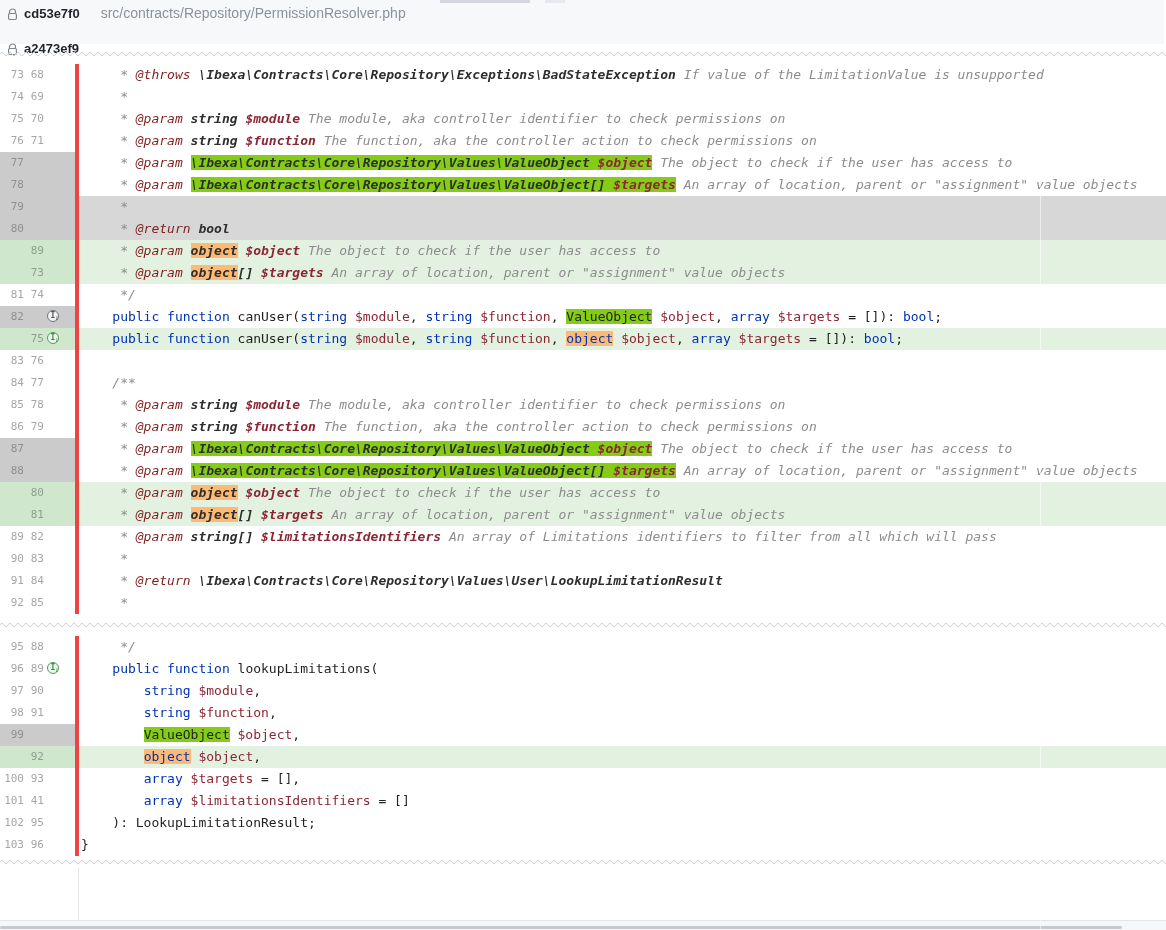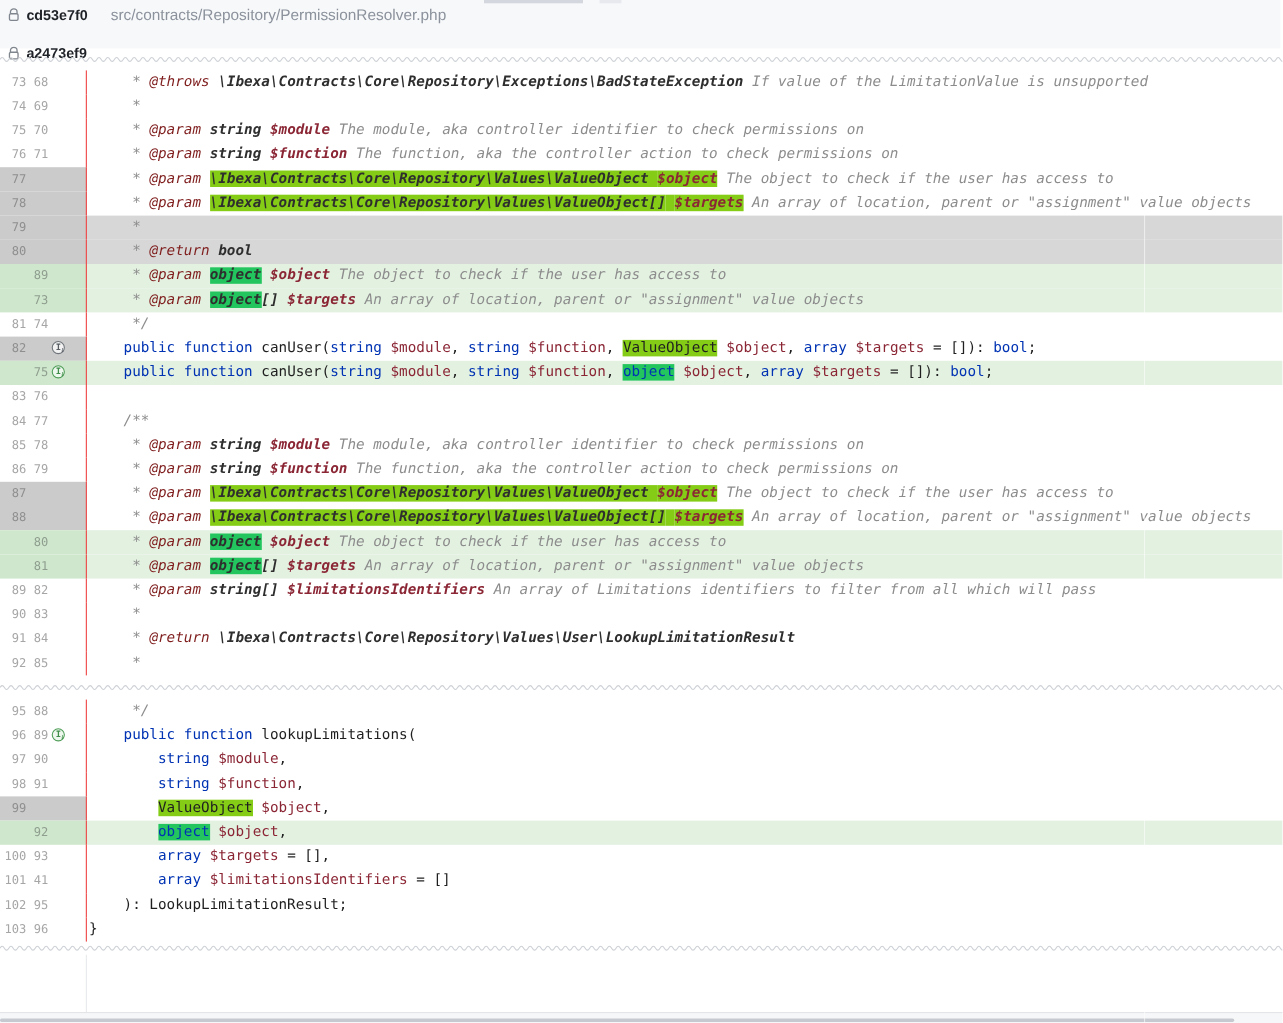--- a/index.html
+++ b/index.html
@@ -13,33 +13,33 @@
   .lock{width:13px;height:13px;display:inline-block;}
   .topbar1{position:absolute;top:0;left:440px;width:90px;height:3px;background:#d4d7de;}
   .topbar2{position:absolute;top:0;left:545px;width:20px;height:3px;background:#e7e9ee;}
   
   .editor{position:relative;width:1166px;}
   .guide-under{position:absolute;left:1040px;top:44px;width:1px;height:876px;background:#dcdee2;z-index:-1;}
   .guide-over{position:absolute;left:1040px;top:44px;width:1px;height:876px;background:rgba(255,255,255,.55);z-index:2;}
   .row{display:flex;height:22px;line-height:22px;font-family:"DejaVu Sans Mono",monospace;
        font-size:13px;white-space:pre;}
   .gutter{width:79px;flex:none;display:flex;align-items:flex-end;position:relative;
-          font-size:11px;color:#a6a6a6;border-right:1px solid #ef4444;box-sizing:border-box;}
+          font-size:11px;color:#a6a6a6;border-right:4px solid #ef4444;box-sizing:border-box;}
   .g-old{display:inline-block;width:24px;text-align:right;}
   .g-new{display:inline-block;width:16px;margin-left:4px;text-align:right;}
   .content{flex:1;padding-left:2px;color:#1f1f1f;overflow:hidden;}
   
   .del  .gutter{background:#cbcbcb;color:#8f8f8f;}
   .delf .gutter{background:#cbcbcb;color:#8f8f8f;}
   .delf .content{background:#d7d7d7;}
   .add  .gutter{background:#cfe8cd;color:#8f9e8f;}
   .add  .content{background:#e3f1e1;}
   
   .hd{background:#84cc16;}
-  .ha{background:#22c55e;}
+  .ha{background:#fdba74;}
   
   .sc{color:#8c8c8c;font-style:italic;}
   .st{color:#7f1d1d;font-style:italic;}
   .sk{color:#2e2e2e;font-weight:bold;font-style:italic;}
   .sv{color:#8b2635;font-weight:bold;font-style:italic;}
   .skw{color:#0033b3;}
   .svr{color:#8b2635;}
   .spl{color:#1f1f1f;}
   
   .impl{position:absolute;left:47px;top:4px;width:12px;height:12px;border-radius:50%;

